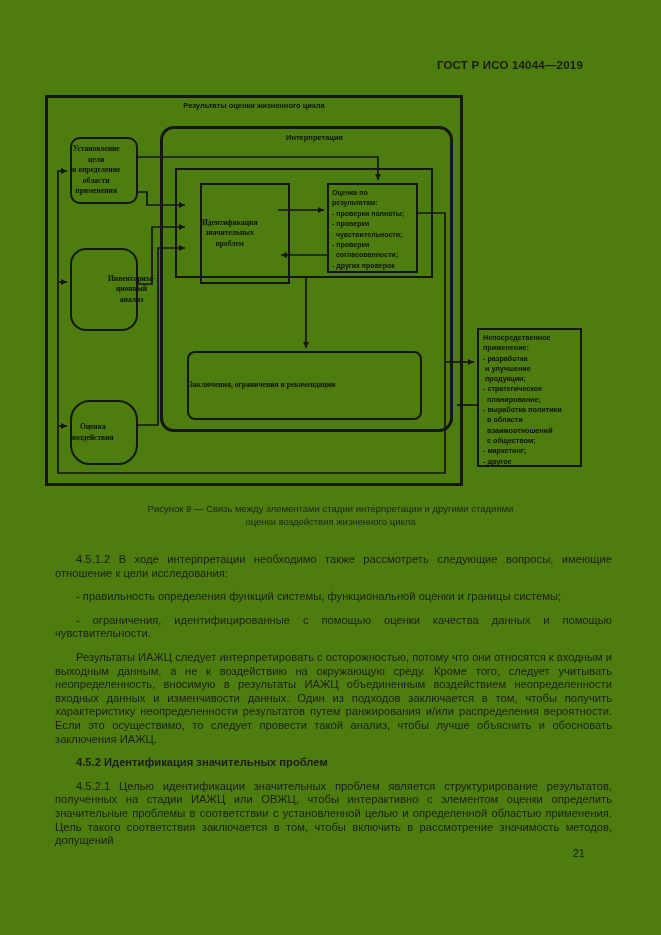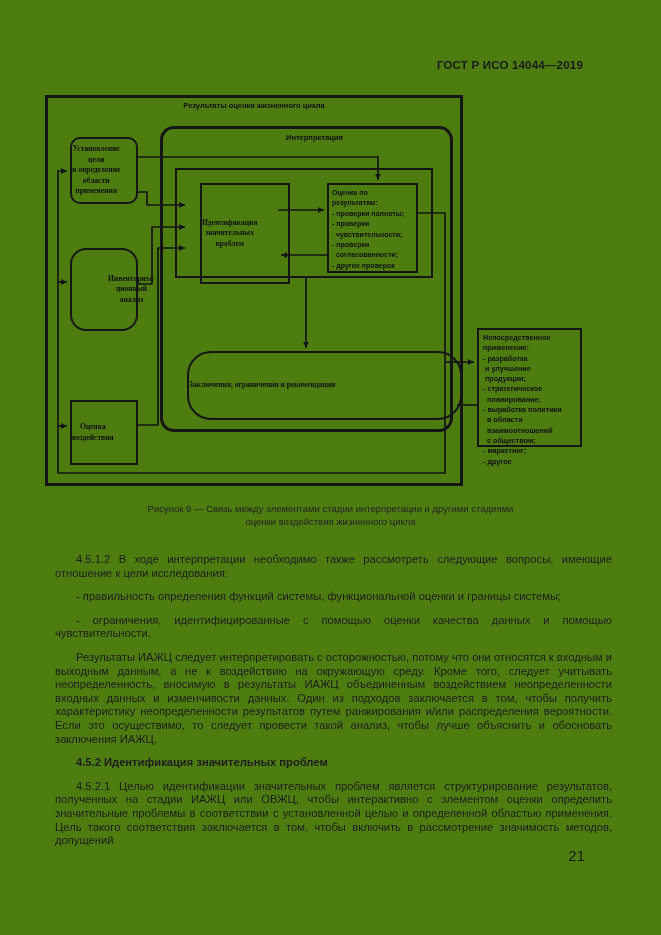--- a/index.html
+++ b/index.html
@@ -2,40 +2,40 @@
 <html lang="ru"><head>
 <meta charset="utf-8">
 <style>
   html,body{margin:0;padding:0;}
   body{background:#f6f6f6;font-family:"Liberation Sans","DejaVu Sans",sans-serif;}
   .page{position:relative;width:661px;height:935px;background:#4d7c0f;color:#1b1b1b;overflow:hidden;}
 
   
   .doc-header{position:absolute;top:59px;left:0;width:583px;text-align:right;
     font-size:11.5px;font-weight:bold;letter-spacing:.2px;}
-  .page-number{position:absolute;top:847px;left:45px;width:540px;text-align:right;font-size:15px;}
+  .page-number{position:absolute;top:847px;left:45px;width:540px;text-align:right;font-size:11px;}
 
   
   .fbox{position:absolute;box-sizing:border-box;border:2px solid #161616;background:transparent;}
   .flabel{font-weight:bold;font-size:7.5px;line-height:10.5px;color:#111;white-space:pre-line;}
   .center-flex{display:flex;align-items:center;text-align:center;font-family:Liberation Serif, serif;}
 
   #box-outer{left:45px;top:95px;width:418px;height:391px;border-width:3px;}
   #outer-title{position:absolute;left:45px;top:101px;width:418px;text-align:center;}
   #box-interp{left:160px;top:126px;width:293px;height:306px;border-width:3px;border-radius:14px;}
   #interp-title{position:absolute;left:160px;top:133px;width:293px;text-align:center;padding-left:8px;}
   #box-container{left:175px;top:168px;width:258px;height:110px;}
   #box-ident{left:188px;top:183px;width:90px;height:101px;margin-left:12px;}
   #box-eval{left:327px;top:183px;width:91px;height:90px;padding:3px 3px;}
   #box-eval .flabel{font-size:7px;line-height:10.4px;text-align:left;}
-  #box-concl{left:187px;top:351px;width:275px;height:69px;border-radius:24px;}
+  #box-concl{left:187px;top:351px;width:235px;height:69px;border-radius:8px;}
   #box-goal{left:70px;top:137px;width:68px;height:67px;border-width:2.5px;border-radius:10px;}
   #box-inv{left:70px;top:248px;width:68px;height:83px;border-width:2.5px;border-radius:16px;padding-left:36px;}
-  #box-impact{left:70px;top:400px;width:68px;height:65px;border-width:2.5px;border-radius:0;}
-  #box-direct{left:477px;top:328px;width:105px;height:119px;padding:3px 4px;}
+  #box-impact{left:70px;top:400px;width:68px;height:65px;border-width:2.5px;border-radius:20px;}
+  #box-direct{left:477px;top:328px;width:105px;height:139px;padding:3px 4px;}
   #box-direct .flabel{font-size:7.2px;line-height:10.3px;text-align:left;}
 
   #fig-lines{position:absolute;left:0;top:0;width:661px;height:935px;pointer-events:none;}
 
   .fig-caption{position:absolute;left:30px;top:502px;width:601px;text-align:center;
     font-size:9.5px;line-height:13px;color:#222;}
 
   
   .body-text{position:absolute;left:45px;top:543px;width:577px;
     font-size:11.2px;line-height:13.6px;text-align:justify;color:#1d1d1d;}

